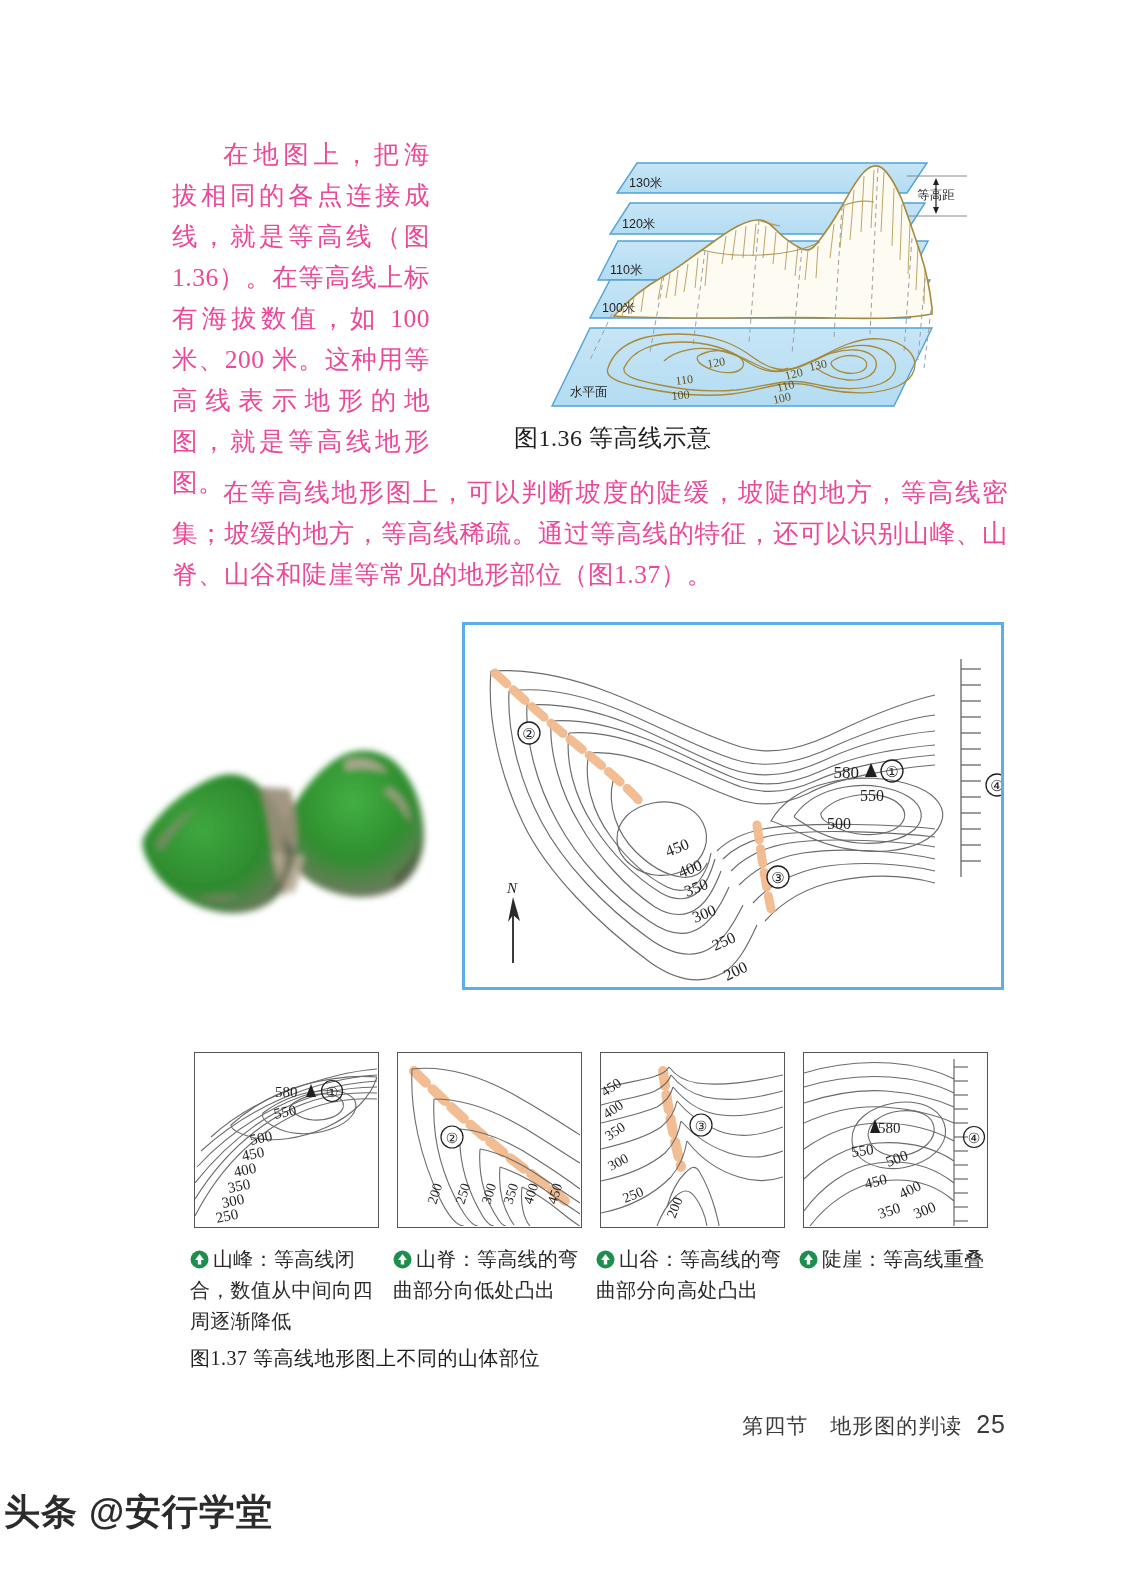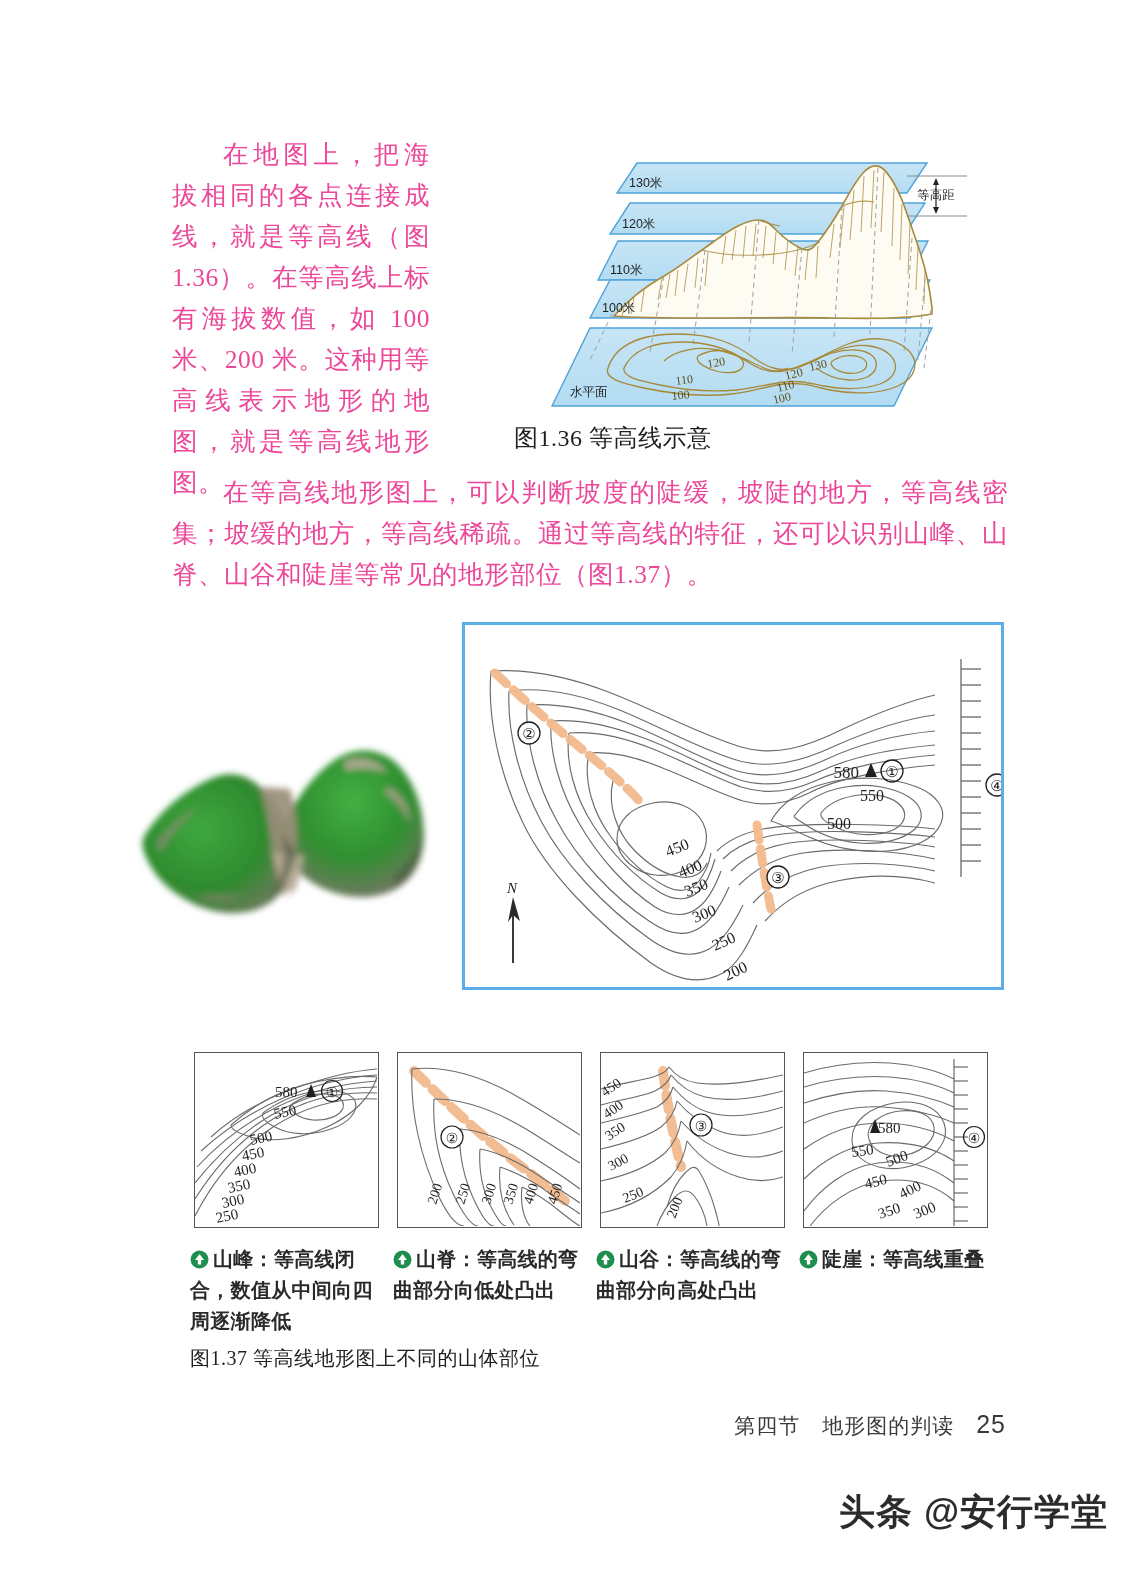--- a/index.html
+++ b/index.html
@@ -56,43 +56,43 @@
   }
   #panel1{left:194px;}
   #panel2{left:397px;}
   #panel3{left:600px;}
   #panel4{left:803px;}
   .panel svg{display:block;}
 
   
   .pcap{
     position:absolute;top:1244px;width:188px;
-    font-size:20px;line-height:31px;color:#2a2a2a;letter-spacing:0.3px;font-weight:bold;
+    font-size:20px;line-height:31px;color:#2a2a2a;letter-spacing:0.3px;
   }
   #pcap1{left:190px;}
   #pcap2{left:393px;}
   #pcap3{left:596px;}
   #pcap4{left:799px;}
   .bullet{
     display:inline-block;width:19px;height:19px;vertical-align:-3px;
     margin-right:4px;
   }
 
   
   #footer{
     position:absolute;left:0;top:1410px;width:1006px;
     text-align:right;font-size:21px;color:#3a3a3a;letter-spacing:1px;
   }
-  #footer .sec{margin-right:22px;}
+  #footer .sec{margin-right:14px;}
   #footer .pg{font-family:"Liberation Sans",sans-serif;font-size:25px;}
 
   
   #watermark{
-    position:absolute;left:16px;top:1488px;width:1092px;
-    text-align:right;
+    position:absolute;left:4px;top:1488px;width:1092px;
+    text-align:left;
     font-family:"Liberation Sans","DejaVu Sans",sans-serif;
     font-size:36px;font-weight:bold;color:#1a1a1a;letter-spacing:1px;
     opacity:.92;
   }
 </style>
 </head>
 <body>
 
 <div class="page">
 

